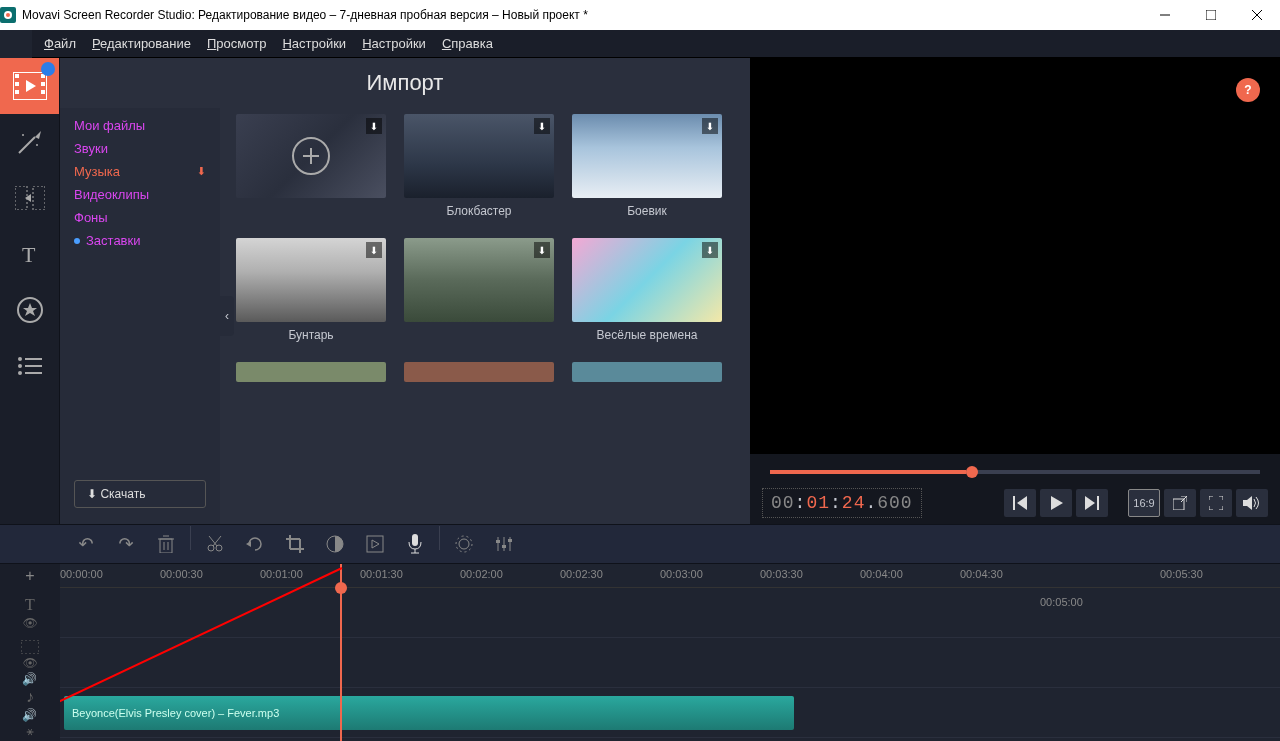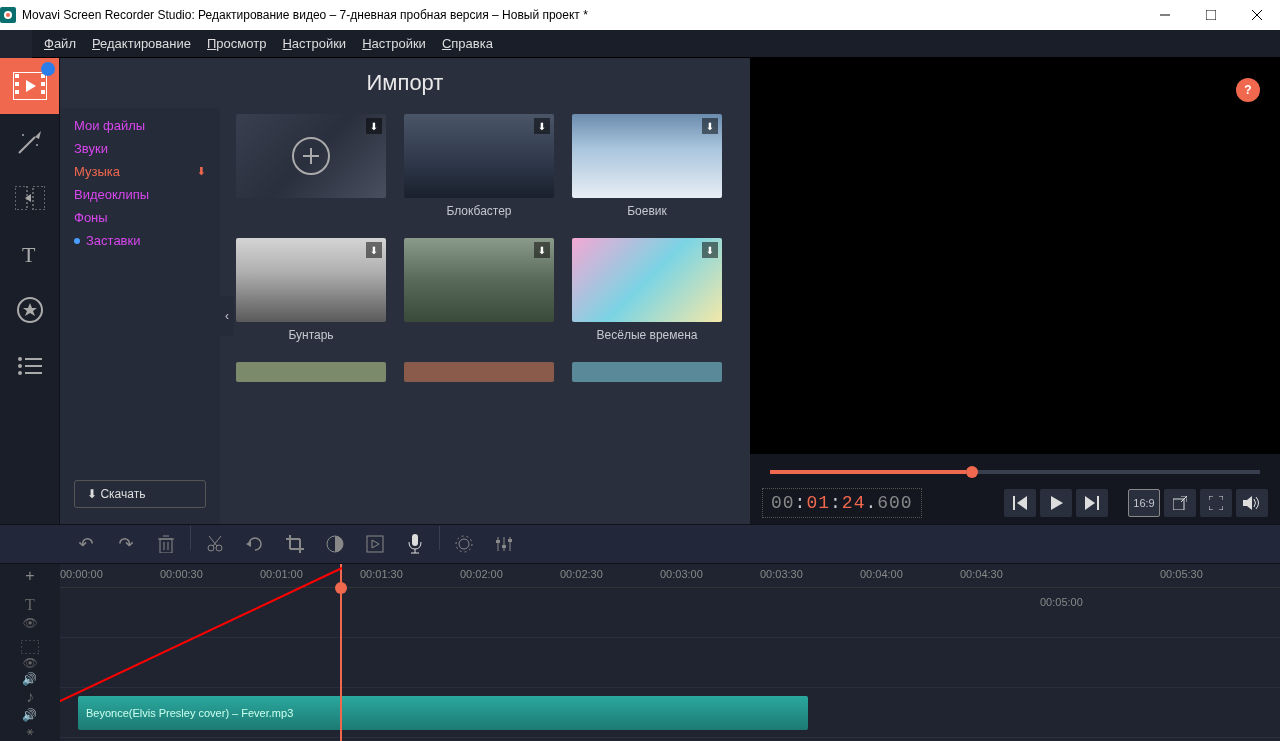--- a/index.html
+++ b/index.html
@@ -72,21 +72,21 @@
 .tl-add { height: 24px; display: flex; align-items: center; justify-content: center; color: #888; cursor: pointer; font-size: 16px; }
 .tl-track-head { flex: 1; display: flex; flex-direction: column; }
 .track-head { height: 50px; display: flex; flex-direction: column; align-items: center; justify-content: center; gap: 2px; color: #666; }
 .track-head .tiny { font-size: 12px; cursor: pointer; }
 .tl-right { flex: 1; position: relative; overflow: hidden; }
 .ruler { height: 24px; background: #1f2430; position: relative; border-bottom: 1px solid #333; }
 .ruler-tick { position: absolute; font-size: 11px; color: #888; top: 4px; }
 .playhead { position: absolute; top: 0; bottom: 0; width: 2px; background: #f0684e; left: 280px; z-index: 5; }
 .playhead::before { content: ''; position: absolute; top: 18px; left: -5px; width: 12px; height: 12px; background: #f0684e; border-radius: 50%; }
 .track { height: 50px; border-bottom: 1px solid #2a2f3d; position: relative; }
-.audio-clip { position: absolute; top: 8px; left: 18px; height: 34px; width: 730px; background: linear-gradient(#2aa89e, #1d7a73); border-radius: 2px; display: flex; align-items: center; padding: 0 8px; color: #cfe; font-size: 11px; overflow: hidden; }
+.audio-clip { position: absolute; top: 8px; left: 4px; height: 34px; width: 730px; background: linear-gradient(#2aa89e, #1d7a73); border-radius: 2px; display: flex; align-items: center; padding: 0 8px; color: #cfe; font-size: 11px; overflow: hidden; }
 .annotation-arrow { position: absolute; z-index: 10; pointer-events: none; }
 
 svg { display: block; }
 </style>
 </head>
 <body>
 
 <div class="titlebar">
   <div class="titlebar-left">
     <div class="app-icon">

